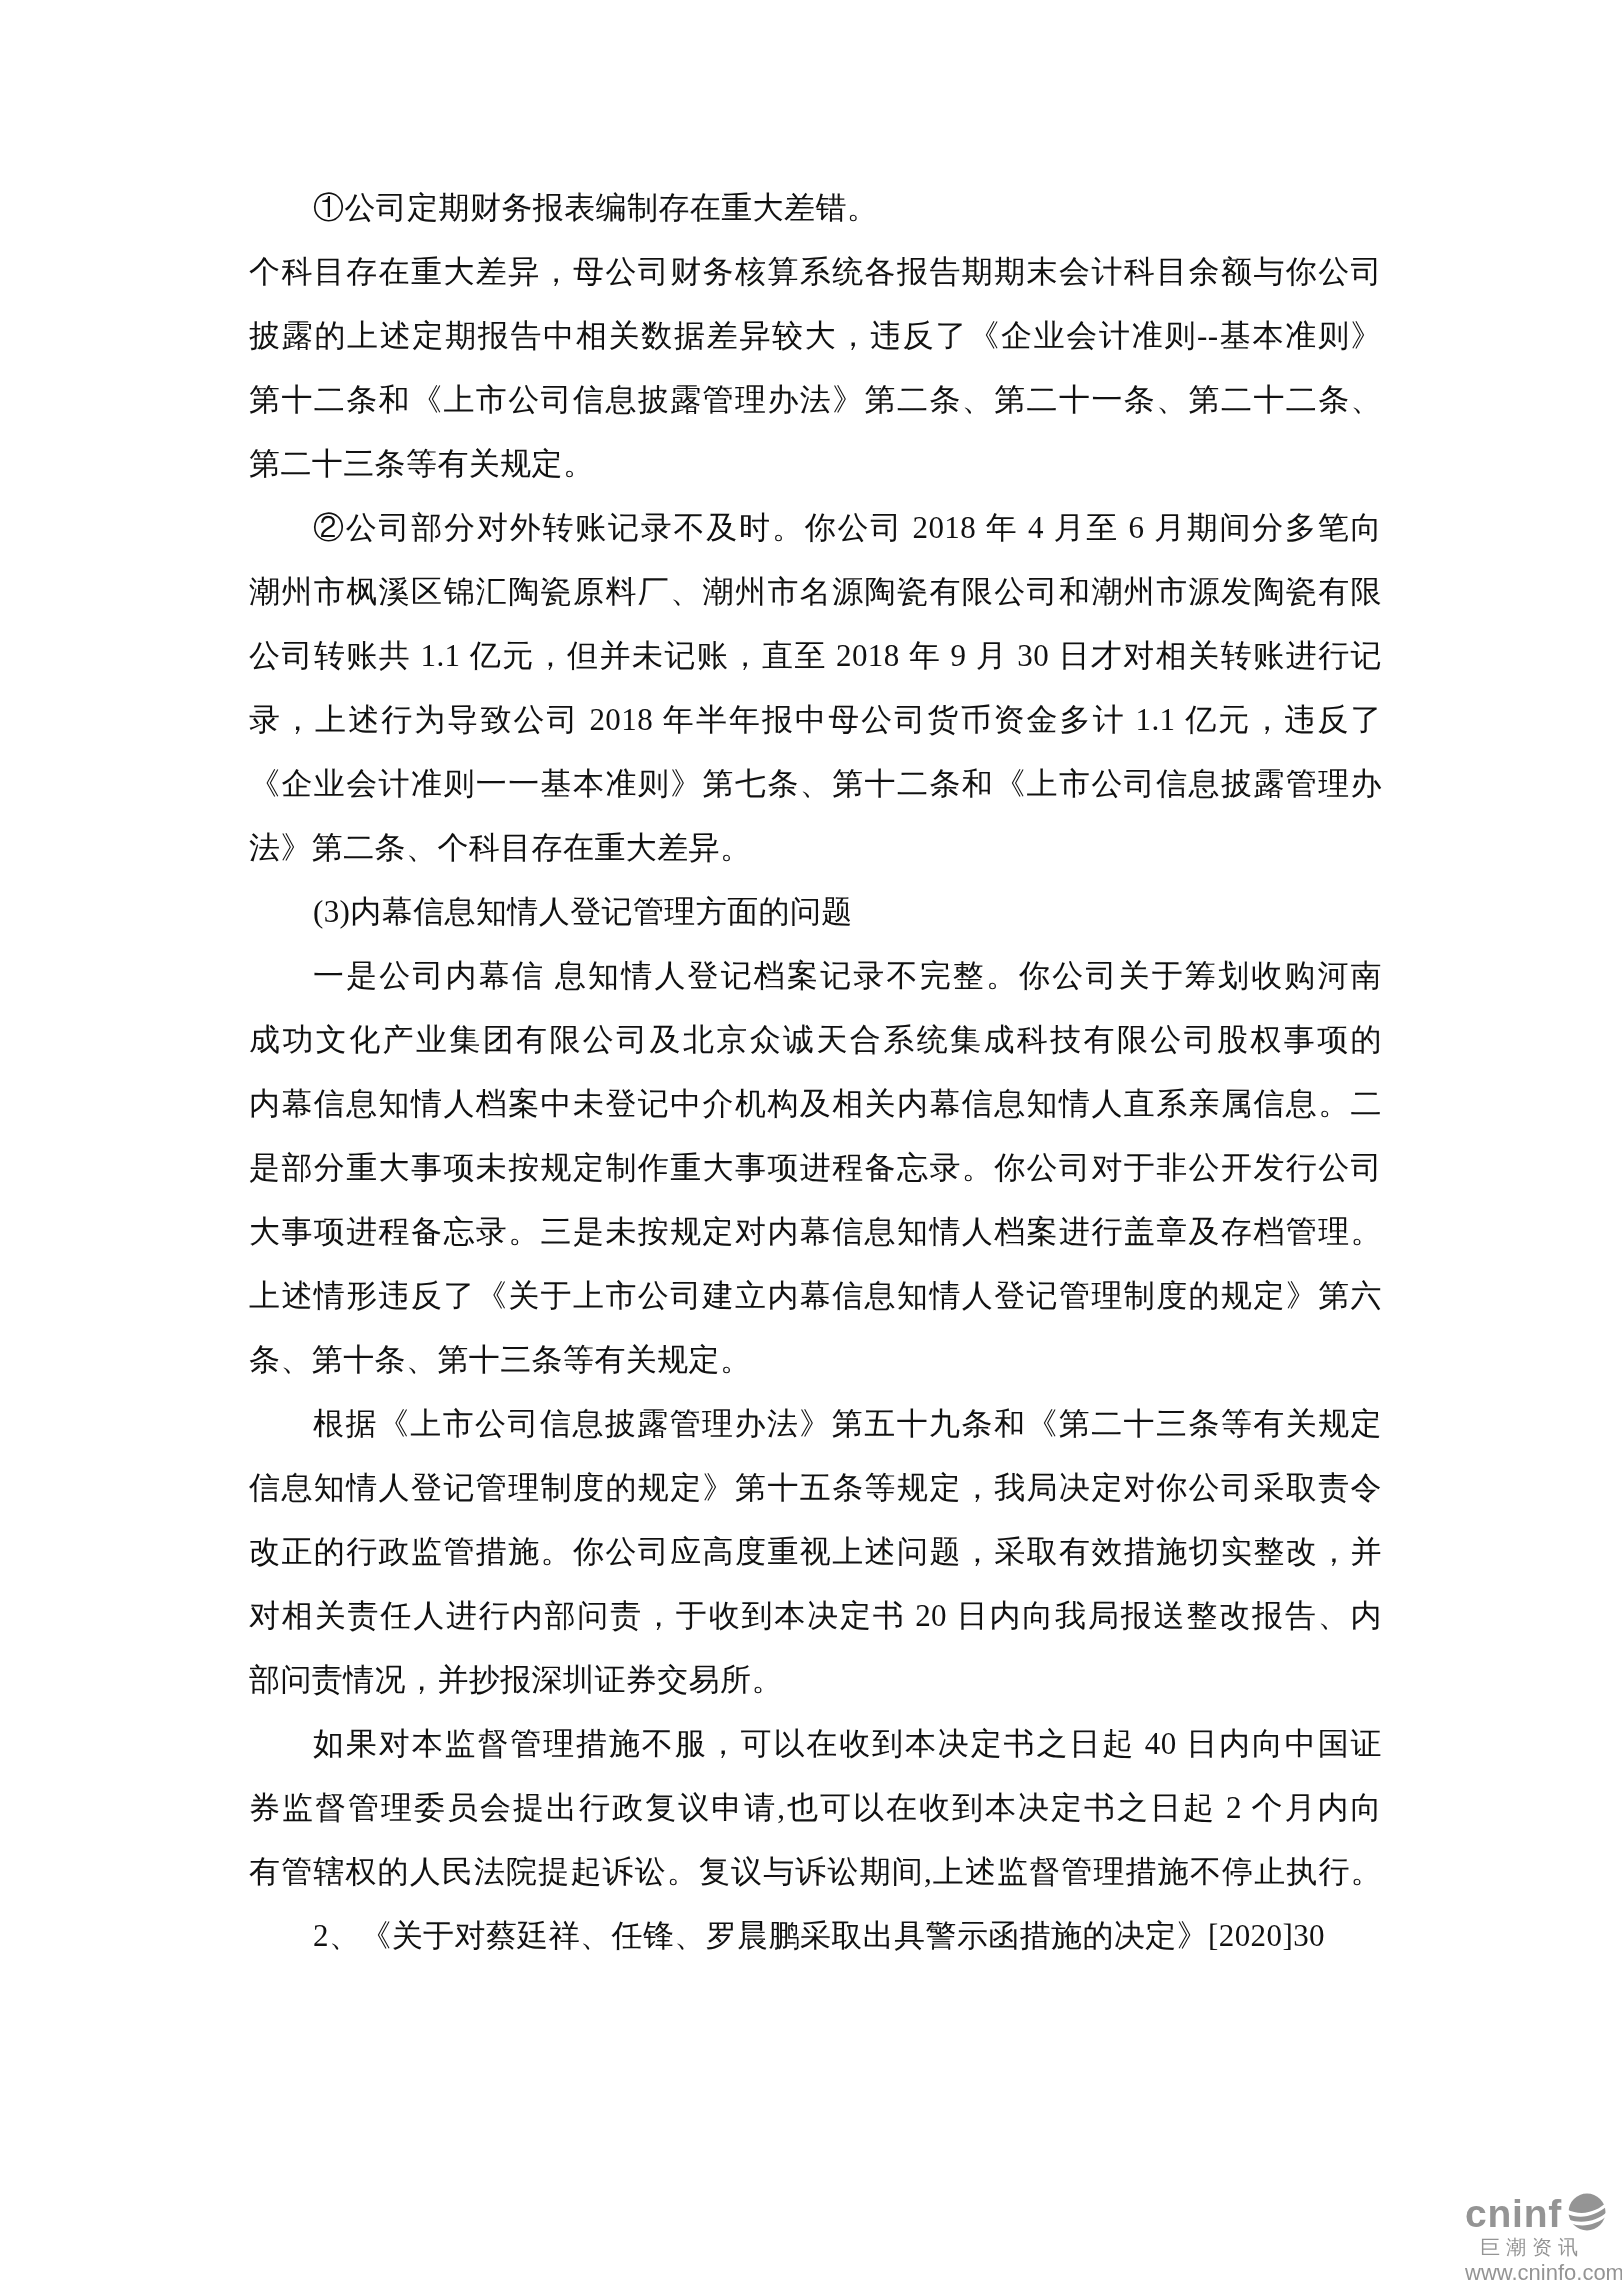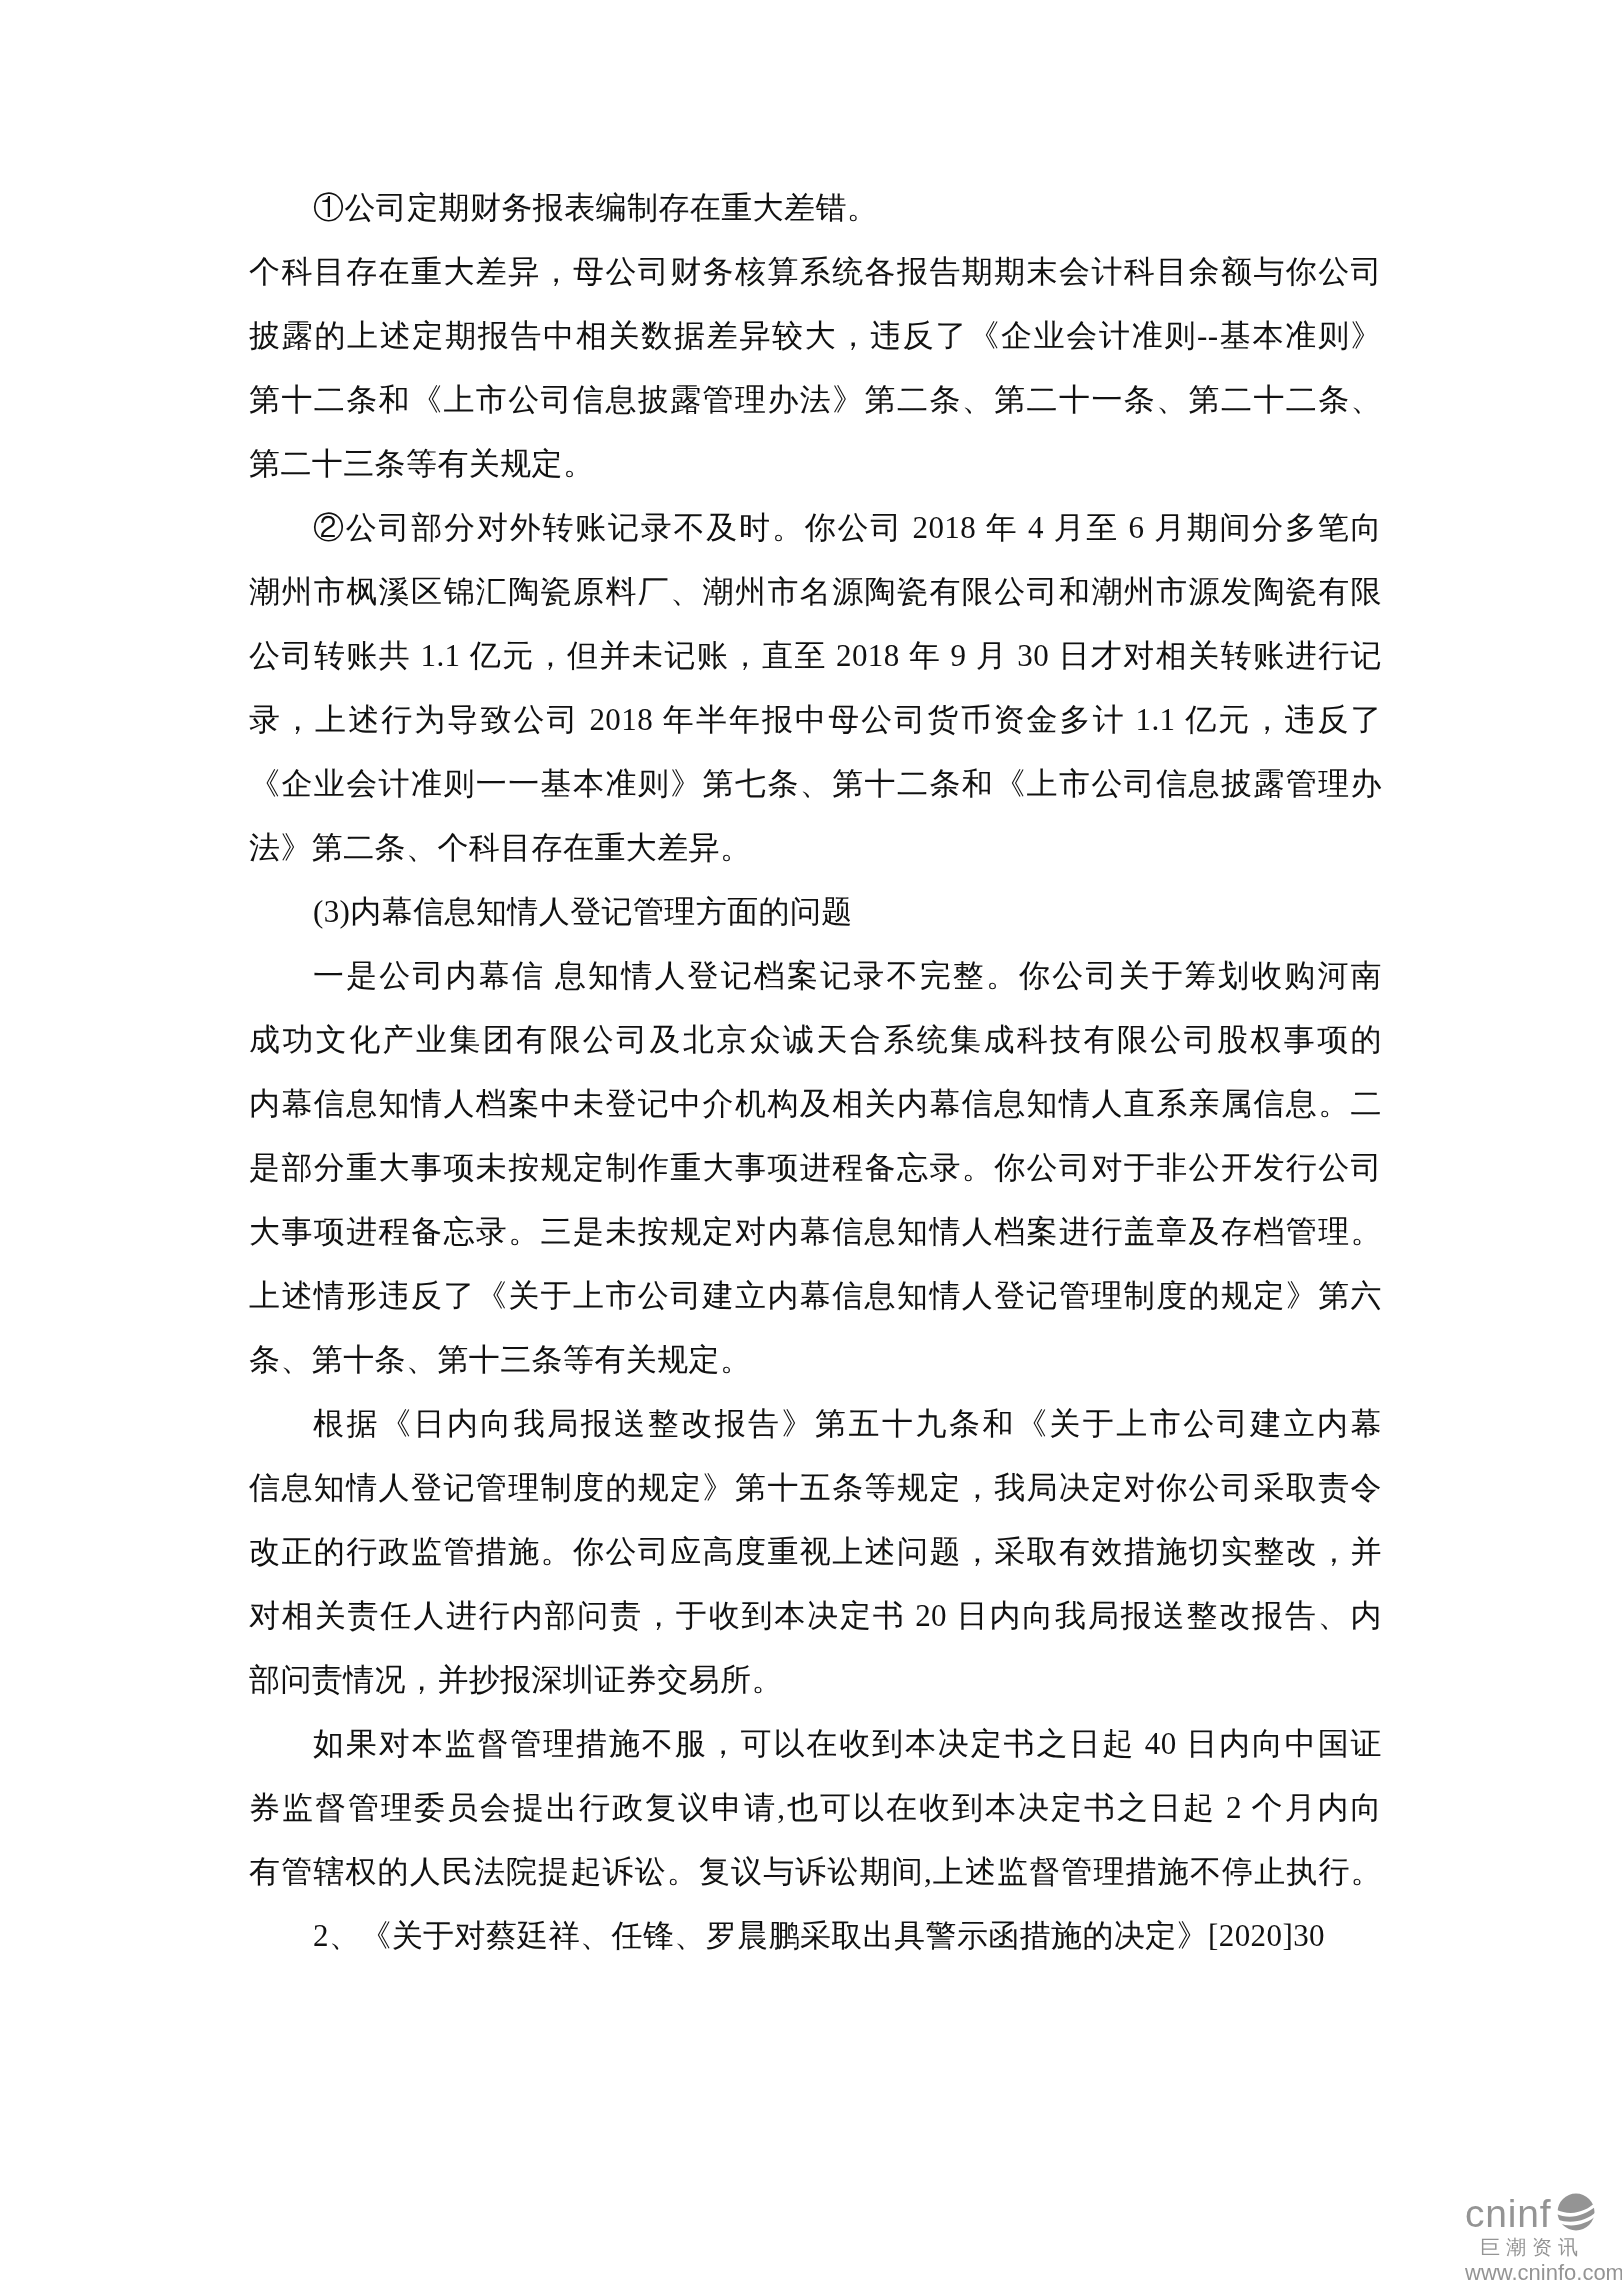--- a/index.html
+++ b/index.html
@@ -43,21 +43,21 @@
     font-family:"Liberation Sans","DejaVu Sans",sans-serif;
     line-height:1;
   }
   .logo-row{
     display:flex;
     align-items:center;
     justify-content:flex-start;
   }
   .logo-word{
     font-size:39px;
-    font-weight:normal;
+    font-weight:bold;
     letter-spacing:0.8px;
   }
   .logo-globe{ margin-left:3.4px; }
   .logo-cn{
     font-size:20px;
     letter-spacing:6px;
     margin-top:1.7px;
     padding-left:15px;
   }
   .logo-url{
@@ -86,21 +86,21 @@
       <div class="line justify">《企业会计准则一一基本准则》第七条、第十二条和《上市公司信息披露管理办</div>
       <div class="line">法》第二条、个科目存在重大差异。</div>
       <div class="line indent">(3)内幕信息知情人登记管理方面的问题</div>
       <div class="line indent justify">一是公司内幕信 息知情人登记档案记录不完整。你公司关于筹划收购河南</div>
       <div class="line justify">成功文化产业集团有限公司及北京众诚天合系统集成科技有限公司股权事项的</div>
       <div class="line justify">内幕信息知情人档案中未登记中介机构及相关内幕信息知情人直系亲属信息。二</div>
       <div class="line justify">是部分重大事项未按规定制作重大事项进程备忘录。你公司对于非公开发行公司</div>
       <div class="line justify">大事项进程备忘录。三是未按规定对内幕信息知情人档案进行盖章及存档管理。</div>
       <div class="line justify">上述情形违反了《关于上市公司建立内幕信息知情人登记管理制度的规定》第六</div>
       <div class="line">条、第十条、第十三条等有关规定。</div>
-      <div class="line indent justify">根据《日内向我局报送整改报告》第五十九条和《关于上市公司建立内幕</div>
+      <div class="line indent justify">根据《上市公司信息披露管理办法》第五十九条和《第二十三条等有关规定</div>
       <div class="line justify">信息知情人登记管理制度的规定》第十五条等规定，我局决定对你公司采取责令</div>
       <div class="line justify">改正的行政监管措施。你公司应高度重视上述问题，采取有效措施切实整改，并</div>
       <div class="line justify">对相关责任人进行内部问责，于收到本决定书 20 日内向我局报送整改报告、内</div>
       <div class="line">部问责情况，并抄报深圳证券交易所。</div>
       <div class="line indent justify">如果对本监督管理措施不服，可以在收到本决定书之日起 40 日内向中国证</div>
       <div class="line justify">券监督管理委员会提出行政复议申请,也可以在收到本决定书之日起 2 个月内向</div>
       <div class="line justify">有管辖权的人民法院提起诉讼。复议与诉讼期间,上述监督管理措施不停止执行。</div>
       <div class="line indent">2、《关于对蔡廷祥、任锋、罗晨鹏采取出具警示函措施的决定》[2020]30</div>
     </div>
 

